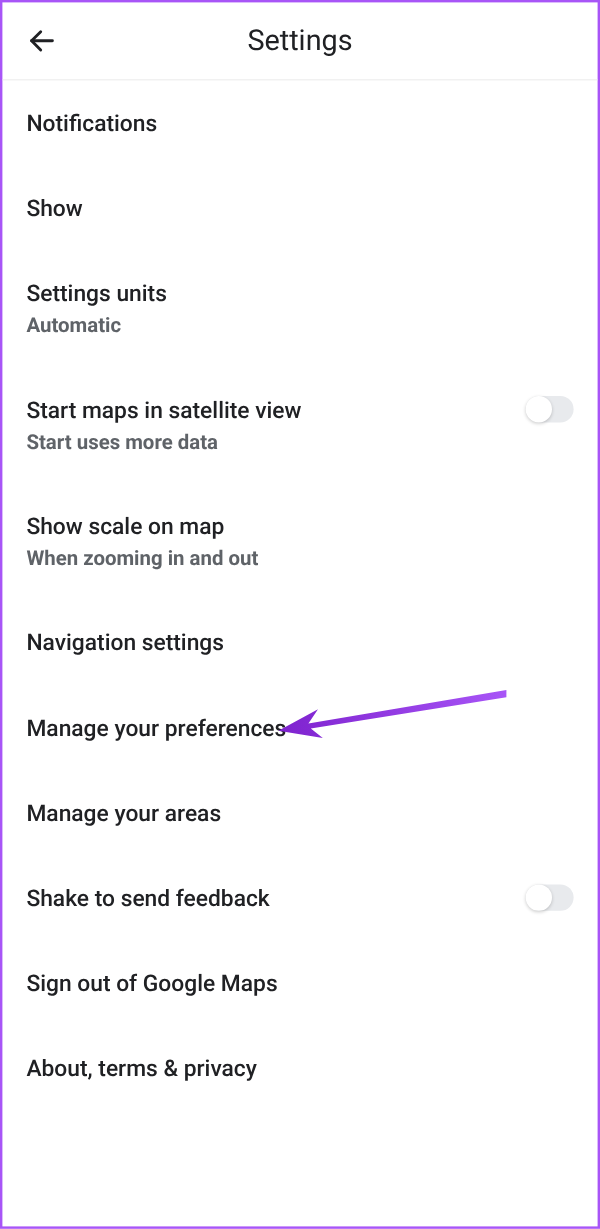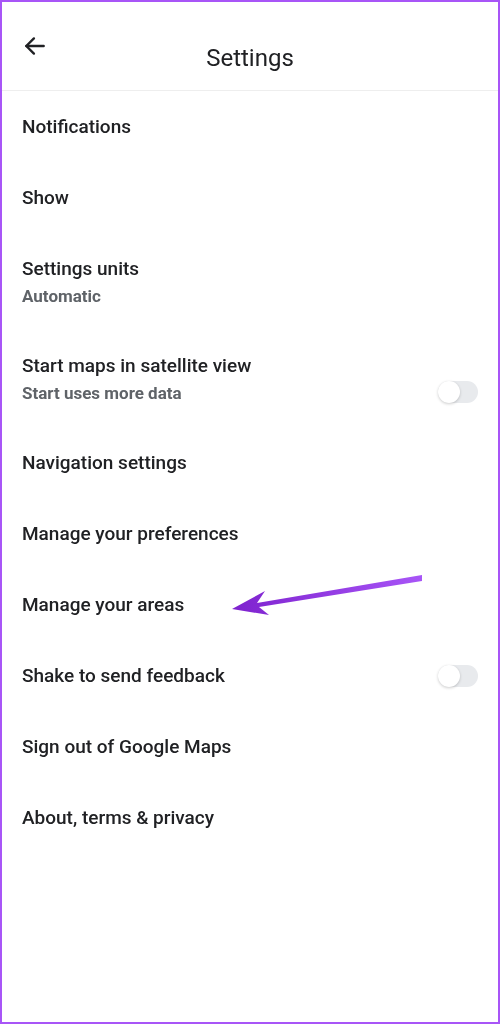--- a/index.html
+++ b/index.html
@@ -30,30 +30,29 @@
       align-items: center;
       justify-content: center;
       cursor: pointer;
     }
     .header-title {
       flex: 1;
       text-align: center;
       font-size: 24px;
       font-weight: 400;
       color: #202124;
-      margin-top: 24px;
     }
     .settings-list {
       padding: 0;
     }
     .setting-item {
       padding: 24px 20px;
       cursor: pointer;
       display: flex;
-      align-items: flex-end;
+      align-items: flex-start;
       justify-content: space-between;
     }
     .setting-text {
       display: flex;
       flex-direction: column;
       gap: 6px;
     }
     .setting-title {
       font-size: 19px;
       font-weight: 500;
@@ -128,20 +127,26 @@
   </div>
 
   <div class="setting-item">
     <div class="setting-text">
       <div class="setting-title">Start maps in satellite view</div>
       <div class="setting-subtitle">Start uses more data</div>
     </div>
     <div class="toggle"></div>
   </div>
 
+  <div class="setting-item">
+    <div class="setting-text">
+      <div class="setting-title">Show scale on map</div>
+      <div class="setting-subtitle">When zooming in and out</div>
+    </div>
+  </div>
 
   <div class="setting-item">
     <div class="setting-text">
       <div class="setting-title">Navigation settings</div>
     </div>
   </div>
 
   <div class="setting-item">
     <div class="setting-text">
       <div class="setting-title">Manage your preferences</div>

